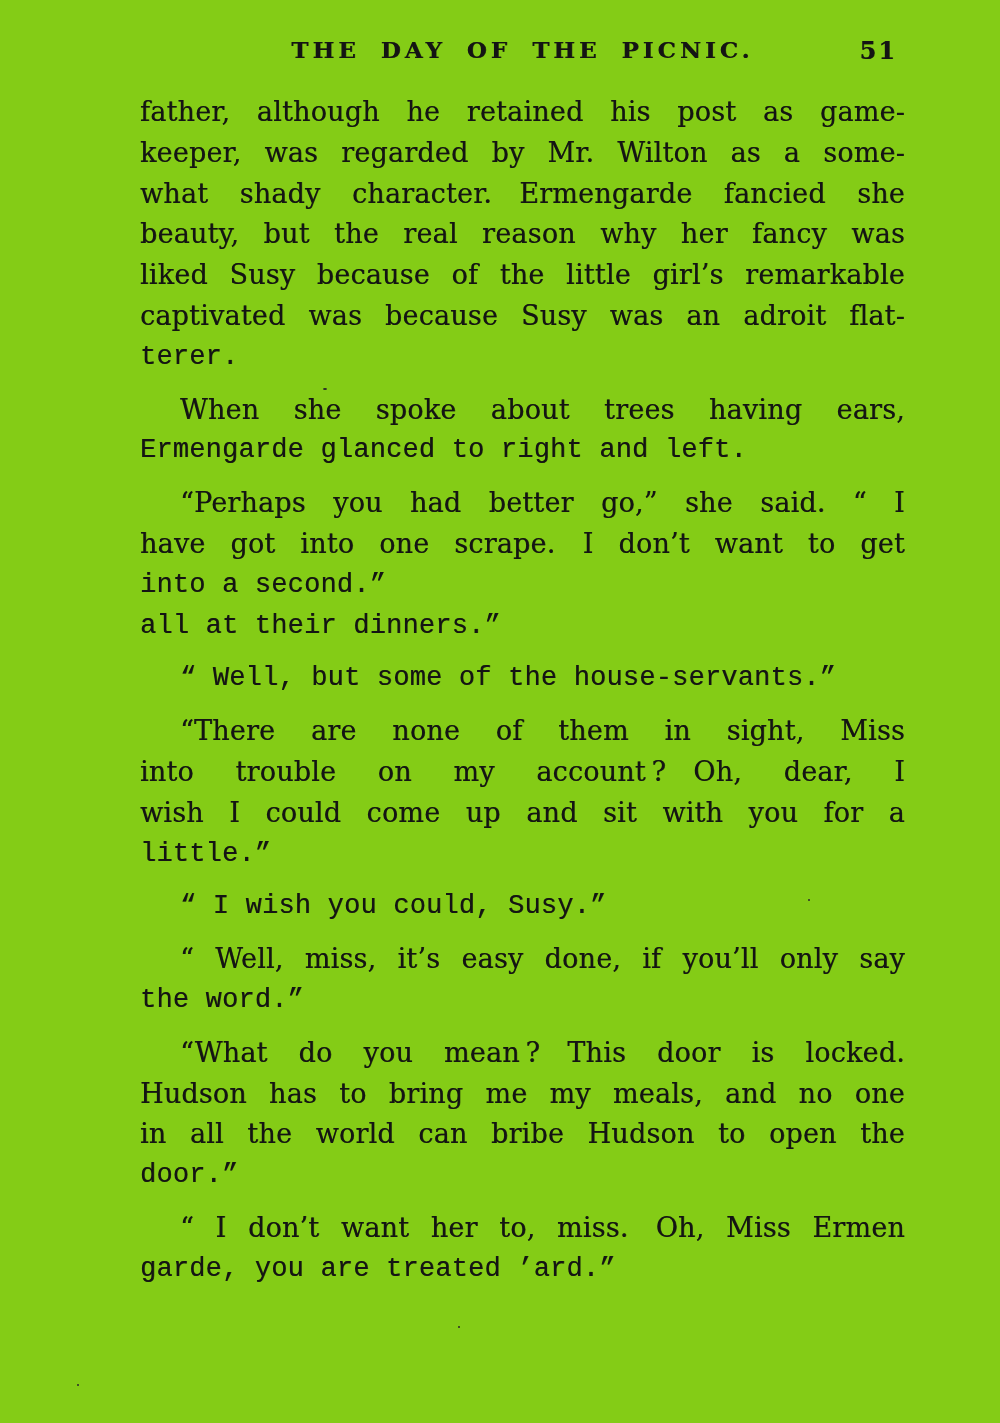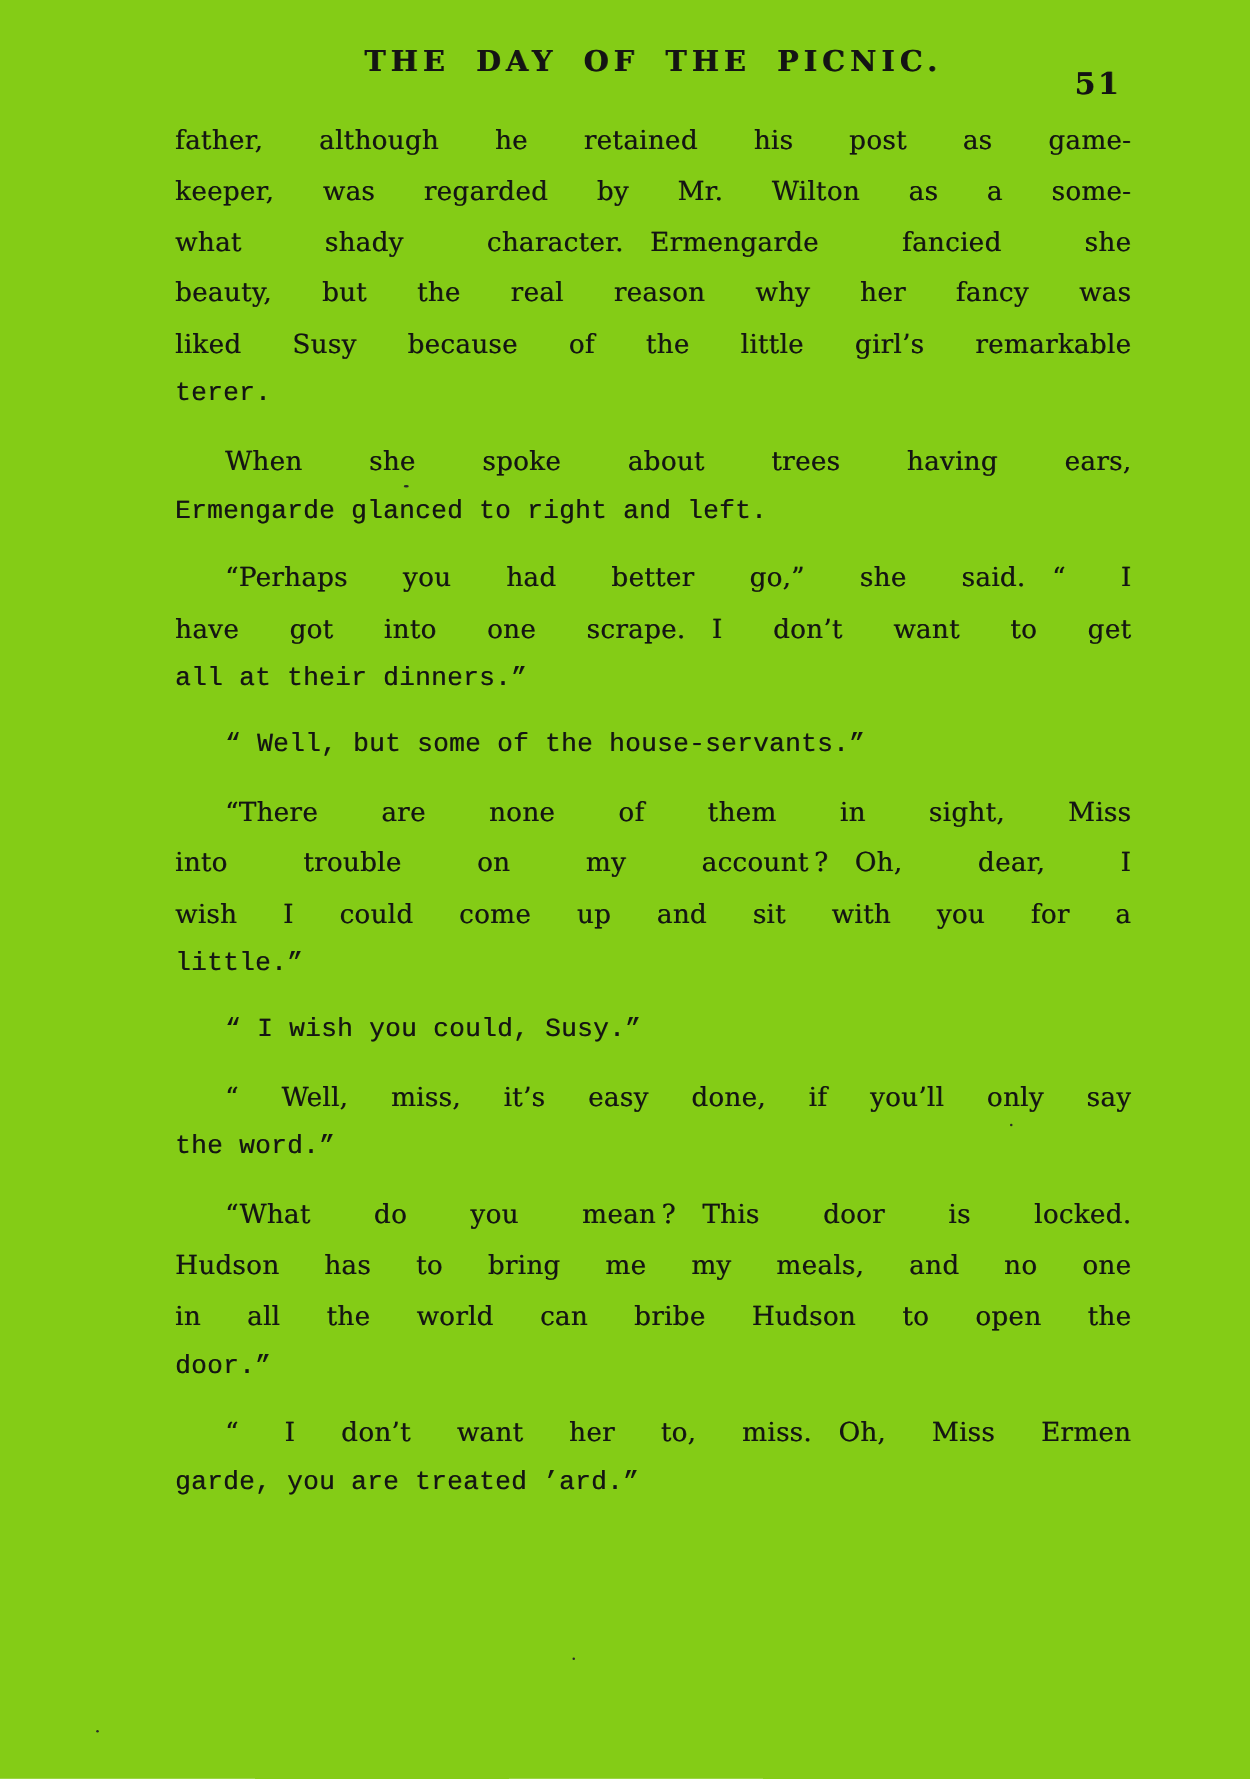--- a/index.html
+++ b/index.html
@@ -27,32 +27,32 @@
     font-size: 23px;
     font-weight: bold;
     letter-spacing: 4px;
     word-spacing: 9px;
     white-space: nowrap;
     text-shadow: 0.5px 0 0 rgba(0,0,0,0.6);
   }
   .page-number {
     position: absolute;
     right: 8px;
-    top: 16px;
+    top: 0;
     font-size: 24px;
     font-weight: bold;
     letter-spacing: 2px;
     text-shadow: 0.5px 0 0 rgba(0,0,0,0.6);
   }
   .page-body {
     position: absolute;
     top: 92px;
     left: 140px;
     width: 765px;
-    font-size: 21px;
+    font-size: 27px;
     line-height: 40.8px;
     letter-spacing: 0.2px;
     text-shadow: 0.4px 0 0 rgba(0,0,0,0.55);
   }
   .line {
     height: 40.8px;
     overflow: hidden;
     text-align: justify;
     text-align-last: justify;
   }
@@ -79,25 +79,27 @@
     <div class="header-title">THE DAY OF THE PICNIC.</div>
     <div class="page-number">51</div>
   </div>
 
   <div class="page-body" id="page-body">
       <div class="line">father, although he retained his post as game-</div>
       <div class="line">keeper, was regarded by Mr. Wilton as a some-</div>
       <div class="line">what shady character. Ermengarde fancied she</div>
       <div class="line">beauty, but the real reason why her fancy was</div>
       <div class="line">liked Susy because of the little girl’s remarkable</div>
+      <div class="line">captivated was because Susy was an adroit flat-</div>
       <div class="line noj">terer.</div>
       <div class="line ind">When she spoke about trees having ears,</div>
       <div class="line noj">Ermengarde glanced to right and left.</div>
       <div class="line ind">“Perhaps you had better go,” she said. “ I</div>
       <div class="line">have got into one scrape. I don’t want to get</div>
+      <div class="line noj">into a second.”</div>
       <div class="line noj">all at their dinners.”</div>
       <div class="line noj ind">“ Well, but some of the house-servants.”</div>
       <div class="line ind">“There are none of them in sight, Miss</div>
       <div class="line">into trouble on my account ? Oh, dear, I</div>
       <div class="line">wish I could come up and sit with you for a</div>
       <div class="line noj">little.”</div>
       <div class="line noj ind">“ I wish you could, Susy.”</div>
       <div class="line ind">“ Well, miss, it’s easy done, if you’ll only say</div>
       <div class="line noj">the word.”</div>
       <div class="line ind">“What do you mean ? This door is locked.</div>

